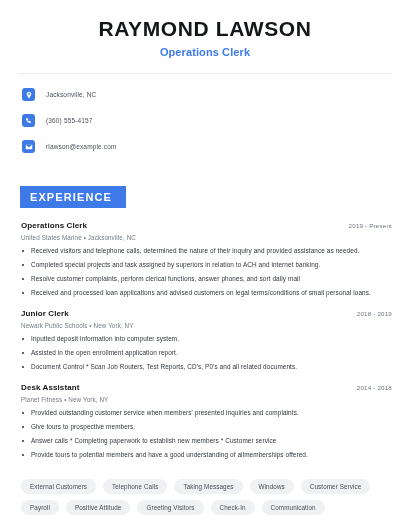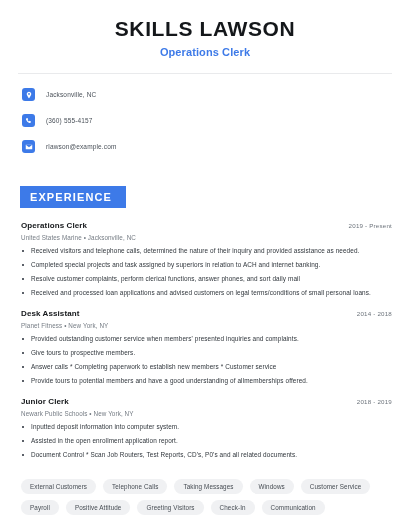--- a/index.html
+++ b/index.html
@@ -162,21 +162,21 @@
     letter-spacing: 0.1px;
     white-space: nowrap;
   }
 </style>
 </head>
 <body>
 
 <div class="page">
 
   <div class="header">
-    <div class="full-name">SKILLS LAWSON</div>
+    <div class="full-name">RAYMOND LAWSON</div>
     <div class="job-title">Operations Clerk</div>
   </div>
   <div class="header-rule"></div>
 
   <div class="contact-list">
 
     <div class="contact-row">
       <span class="contact-icon">
         <svg width="8" height="8" viewBox="0 0 16 16">
             <path fill="#ffffff" d="M8 1.4c-2.5 0-4.5 2-4.5 4.5 0 3.2 4.5 8.7 4.5 8.7s4.5-5.5 4.5-8.7c0-2.5-2-4.5-4.5-4.5zm0 6.2a1.8 1.8 0 1 1 0-3.6 1.8 1.8 0 0 1 0 3.6z"></path>
@@ -220,45 +220,45 @@
         <ul class="bullets">
           <li>Received visitors and telephone calls, determined the nature of their inquiry and provided assistance as needed.</li>
           <li>Completed special projects and task assigned by superiors in relation to ACH and internet banking.</li>
           <li>Resolve customer complaints, perform clerical functions, answer phones, and sort daily mail</li>
           <li>Received and processed loan applications and advised customers on legal terms/conditions of small personal loans.</li>
         </ul>
       </div>
 
       <div class="exp-entry">
         <div class="exp-head">
+          <span class="exp-role">Junior Clerk</span>
+          <span class="exp-dates">2018 - 2019</span>
+        </div>
+        <div class="exp-meta">Newark Public Schools • New York, NY</div>
+        <ul class="bullets">
+          <li>Inputted deposit information into computer system.</li>
+          <li>Assisted in the open enrollment application report.</li>
+          <li>Document Control * Scan Job Routers, Test Reports, CD's, P0's and all related documents.</li>
+        </ul>
+      </div>
+
+      <div class="exp-entry">
+        <div class="exp-head">
           <span class="exp-role">Desk Assistant</span>
           <span class="exp-dates">2014 - 2018</span>
         </div>
         <div class="exp-meta">Planet Fitness • New York, NY</div>
         <ul class="bullets">
           <li>Provided outstanding customer service when members' presented inquiries and complaints.</li>
           <li>Give tours to prospective members.</li>
           <li>Answer calls * Completing paperwork to establish new members * Customer service</li>
           <li>Provide tours to potential members and have a good understanding of allmemberships offered.</li>
         </ul>
       </div>
 
-      <div class="exp-entry">
-        <div class="exp-head">
-          <span class="exp-role">Junior Clerk</span>
-          <span class="exp-dates">2018 - 2019</span>
-        </div>
-        <div class="exp-meta">Newark Public Schools • New York, NY</div>
-        <ul class="bullets">
-          <li>Inputted deposit information into computer system.</li>
-          <li>Assisted in the open enrollment application report.</li>
-          <li>Document Control * Scan Job Routers, Test Reports, CD's, P0's and all related documents.</li>
-        </ul>
-      </div>
-
     </div>
   </div>
 
   <div class="section-skills">
 
     <div class="skills-wrap">
       <span class="skill-pill">External Customers</span>
       <span class="skill-pill">Telephone Calls</span>
       <span class="skill-pill">Taking Messages</span>
       <span class="skill-pill">Windows</span>

